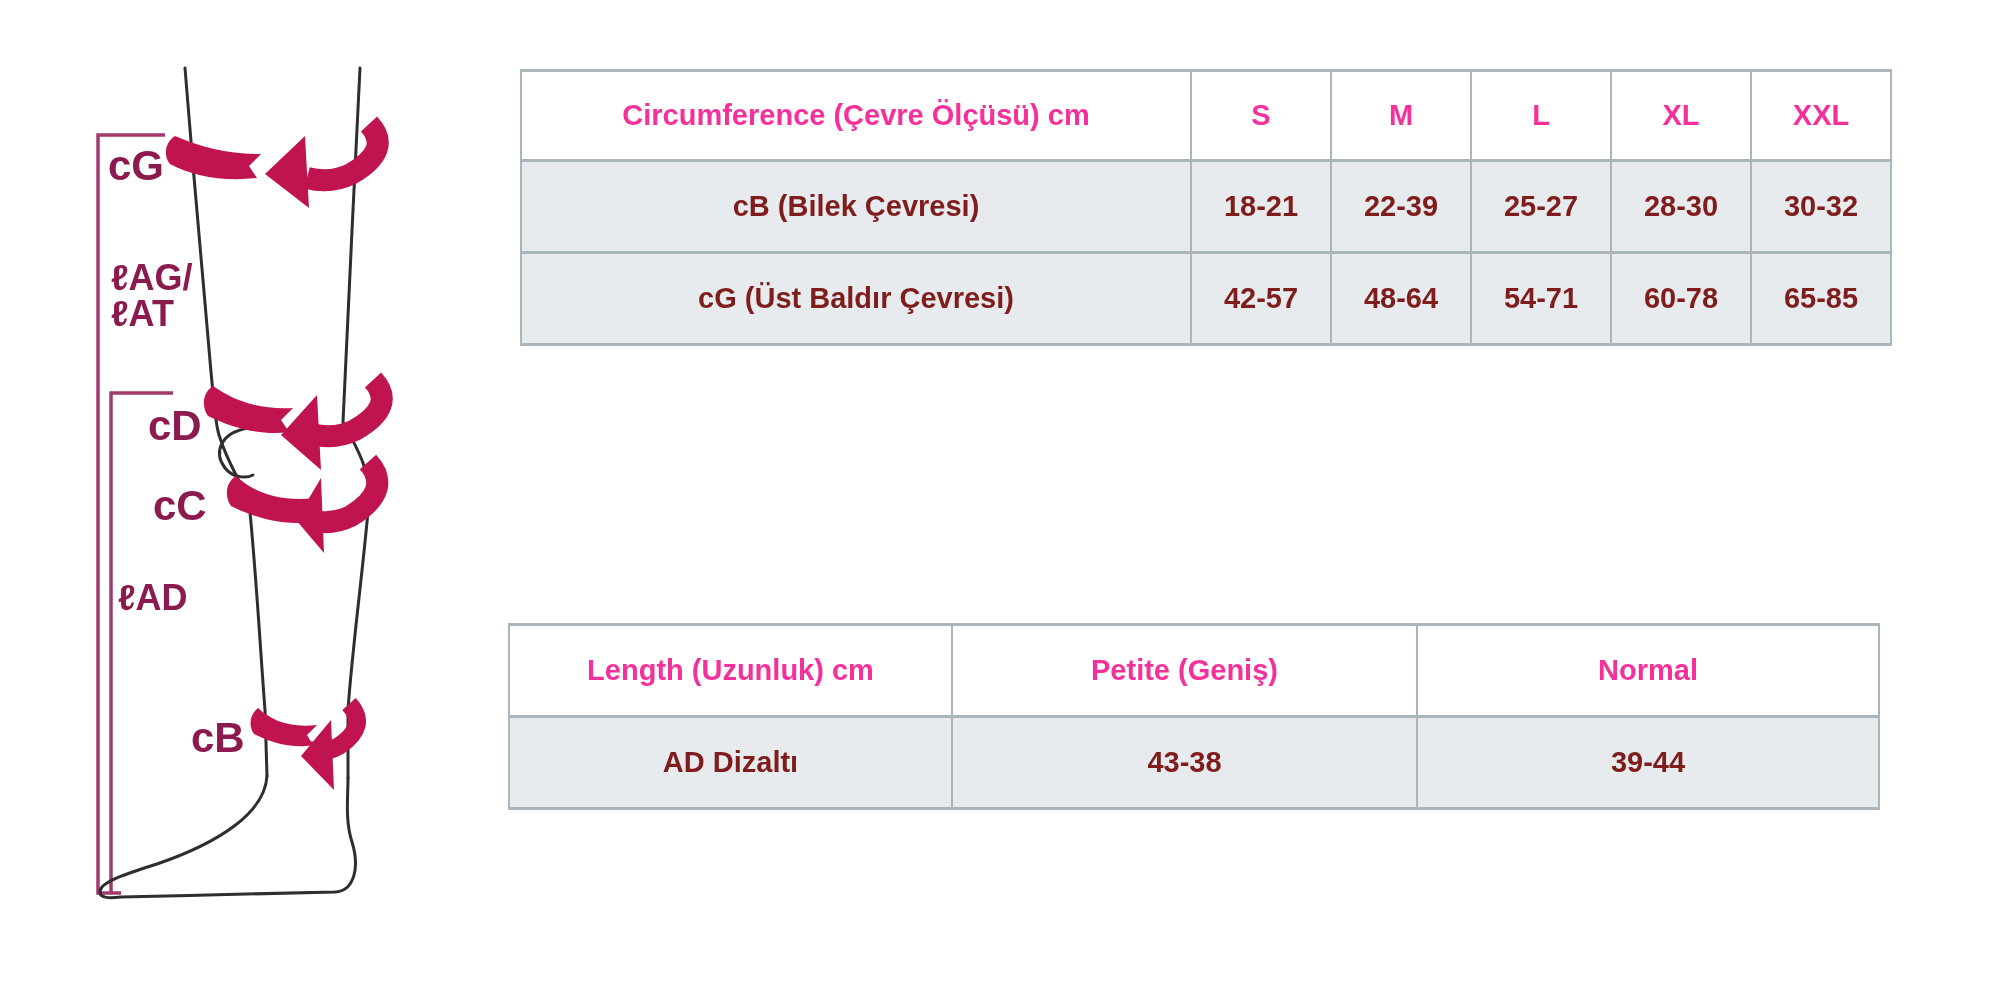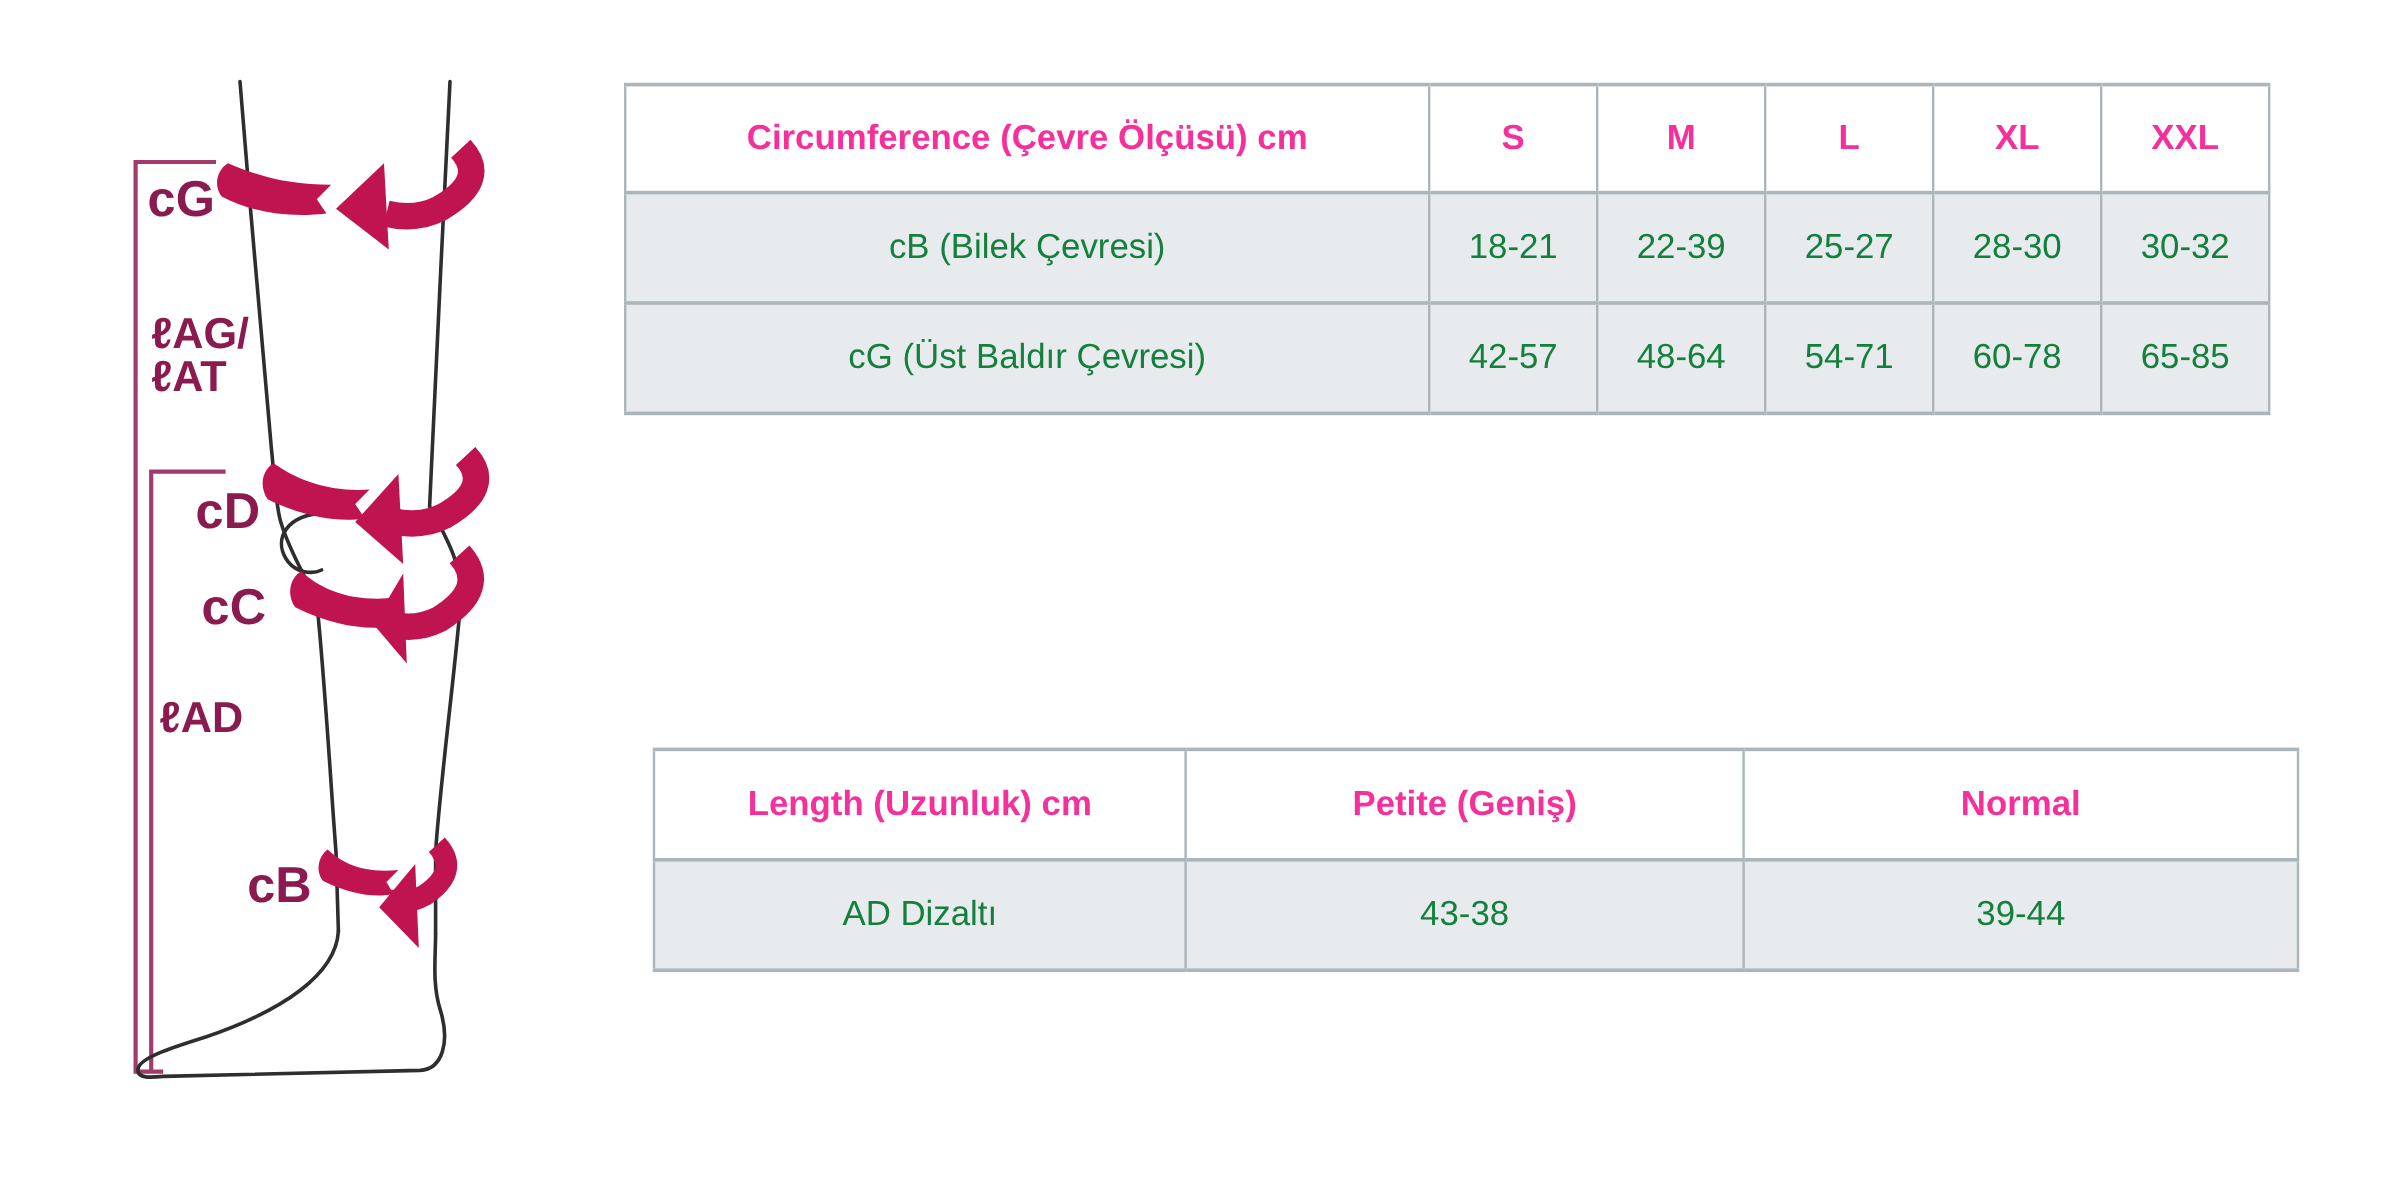--- a/index.html
+++ b/index.html
@@ -1,38 +1,38 @@
 <!DOCTYPE html>
 <html><head>
 <meta charset="utf-8">
 <style>
   html,body{margin:0;padding:0;}
   body{
     width:2000px;height:1000px;position:relative;background:#ffffff;
     font-family:"Liberation Sans", sans-serif;
   }
   
-  .diagram-wrap{position:absolute;left:68px;top:50px;width:340px;height:900px;}
+  .diagram-wrap{position:absolute;left:53px;top:50px;width:340px;height:900px;}
   .diagram-wrap svg{width:100%;height:100%;display:block;}
   .diag-label{font-family:"Liberation Sans",sans-serif;font-weight:bold;fill:#8B1A4E;}
   .diag-label.big{font-size:42px;}
   .diag-label.small{font-size:36px;}
   
   table{border-collapse:collapse;position:absolute;table-layout:fixed;background:#fff;}
   th,td{
     border:3px solid #AAB5BC;border-left-width:2px;border-right-width:2px;
     text-align:center;vertical-align:middle;padding:0;
-    font-size:29px;color:#15803d;background:#ffffff;
+    font-size:29px;color:#7f1d1d;background:#ffffff;font-weight:bold;
   }
   th{color:#F5309B;font-weight:bold;}
   tr.shaded td{background:#E8EBED;}
   #circumference-table{left:520px;top:69px;width:1370px;}
   #circumference-table tr{height:92px;padding-left:44px;}
   #circumference-table tr.head{height:90px;}
-  #length-table{left:544px;top:623px;width:1370px;}
+  #length-table{left:508px;top:623px;width:1370px;}
   #length-table tr{height:92px;}
 </style>
 </head>
 <body>
 
 <div class="diagram-wrap">
   <svg viewBox="0 0 340 900">
 
     <g stroke="#A33A6E" stroke-width="3.5" fill="none">
       <path d="M112,85 L45,85 L45,843 L68,843"></path>

